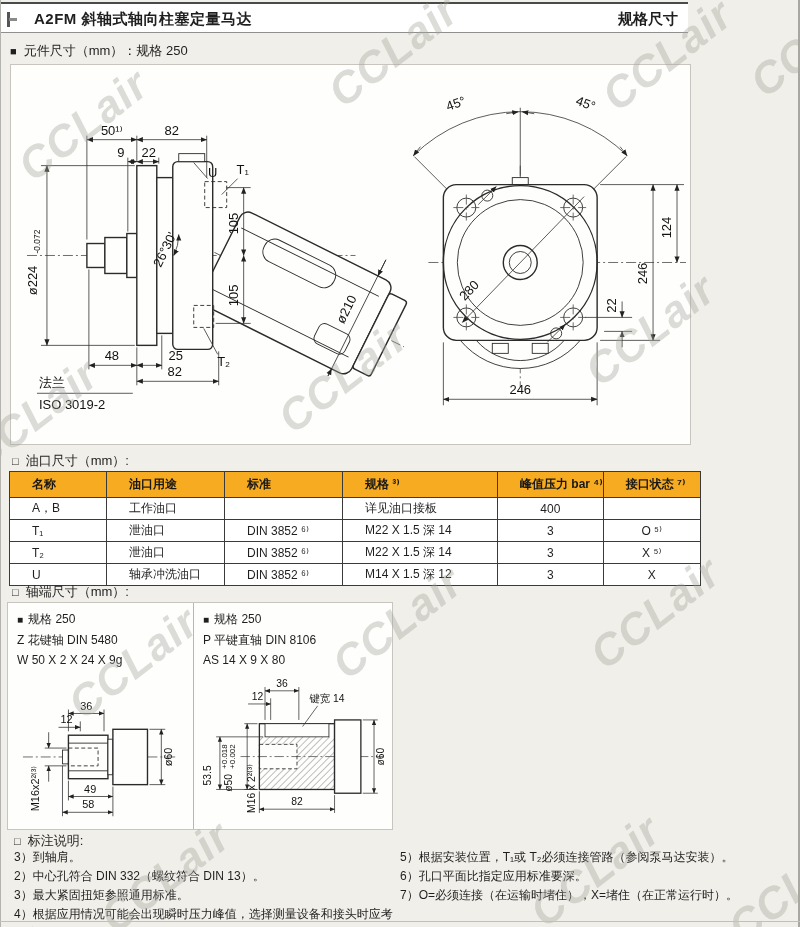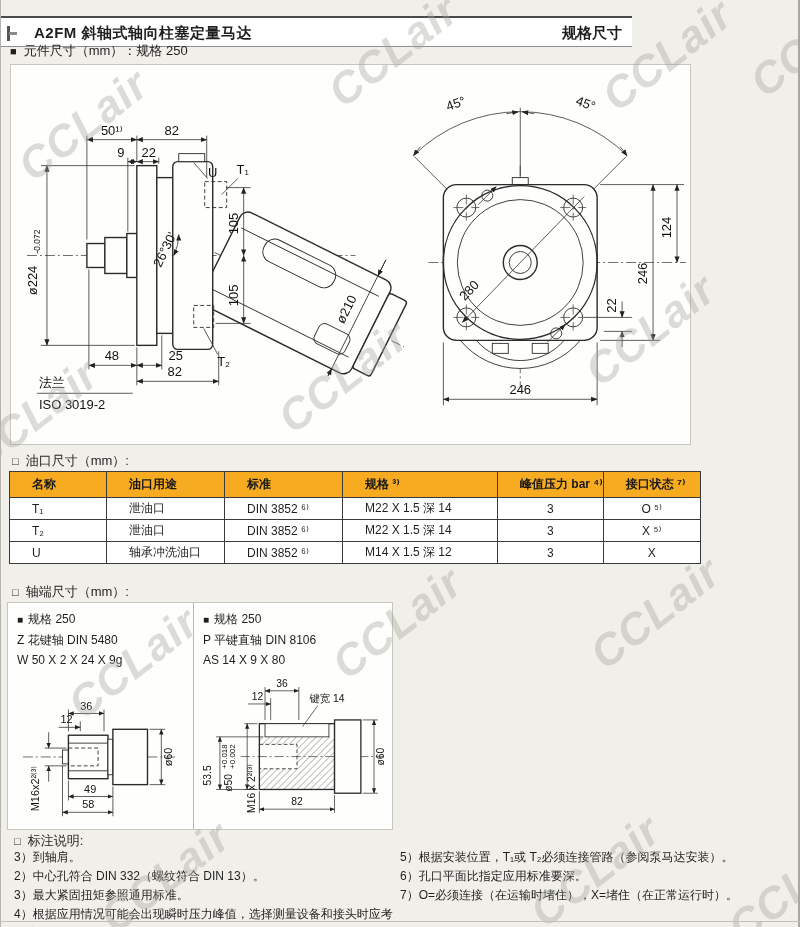--- a/index.html
+++ b/index.html
@@ -6,21 +6,21 @@
   body{
     width:800px;height:927px;position:relative;overflow:hidden;
     background:#f1efe9;
     font-family:"Liberation Sans","DejaVu Sans",sans-serif;
     color:#1f1f1f;
   }
   .page-frame{position:absolute;inset:0;border-left:1px solid #b5b3ad;border-right:2px solid #a9a7a1;pointer-events:none;z-index:60;}
   .bottom-line{position:absolute;left:0;right:0;top:921px;border-top:1px solid #c2c0ba;z-index:60;}
 
   
-  .hdr{position:absolute;left:0;top:16px;width:632px;height:31px;background:#ffffff;
+  .hdr{position:absolute;left:0;top:2px;width:688px;height:31px;background:#ffffff;
        border-top:2px solid #4a4a4a;border-bottom:1px solid #8f8f8f;box-sizing:border-box;z-index:10;}
   .hdr-title{position:absolute;left:34px;top:6px;font-size:15px;font-weight:bold;letter-spacing:.5px;}
   .hdr-right{position:absolute;right:10px;top:6px;font-size:15px;font-weight:bold;text-align:right;}
   .hdr-mark{position:absolute;left:7px;top:8px;width:12px;height:15px;}
   .hdr-mark:before{content:"";position:absolute;left:0;top:0;width:2.5px;height:15px;background:#555;}
   .hdr-mark:after{content:"";position:absolute;left:2px;top:6px;width:8px;height:2.5px;background:#8a8a8a;}
 
   .sec{position:absolute;font-size:13px;display:flex;align-items:center;gap:7px;z-index:10;}
   .sec .mk{font-size:11px;line-height:1;}
   .sec-component{left:10px;top:42px;}
@@ -272,20 +272,28 @@
       <col style="width:97px">
     </colgroup>
   <tbody>
       <tr>
     <th>名称</th>
     <th>油口用途</th>
     <th>标准</th>
     <th>规格 ³⁾</th>
     <th>峰值压力 bar ⁴⁾</th>
     <th>接口状态 ⁷⁾</th>
+  </tr>
+  <tr>
+    <td>A，B</td>
+    <td>工作油口</td>
+    <td></td>
+    <td>详见油口接板</td>
+    <td class="c">400</td>
+    <td class="c"></td>
   </tr>
   <tr>
     <td>T₁</td>
     <td>泄油口</td>
     <td>DIN 3852 ⁶⁾</td>
     <td>M22 X 1.5 深 14</td>
     <td class="c">3</td>
     <td class="c">O ⁵⁾</td>
   </tr>
   <tr>

